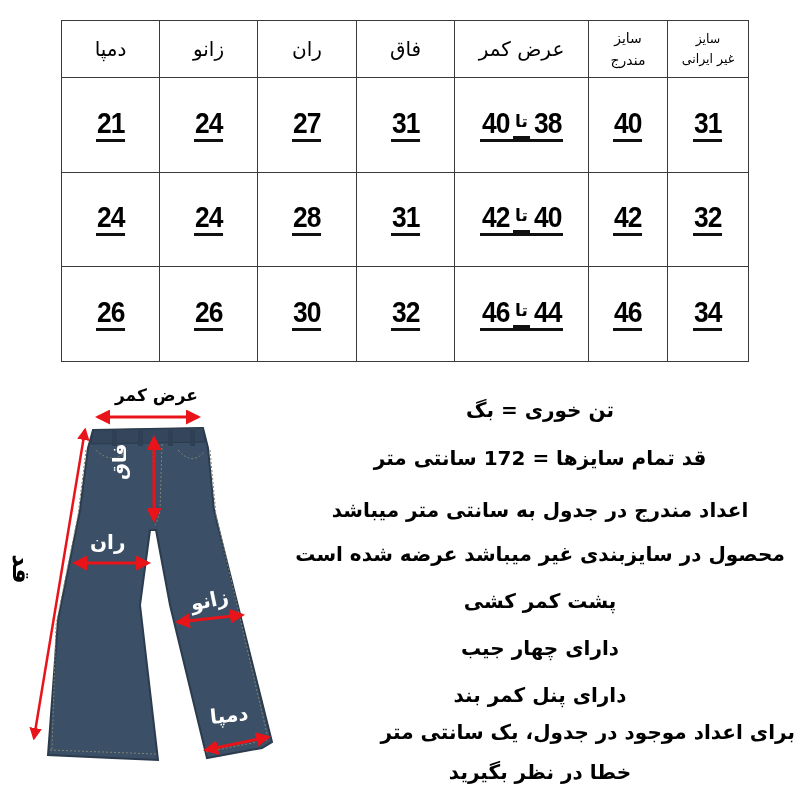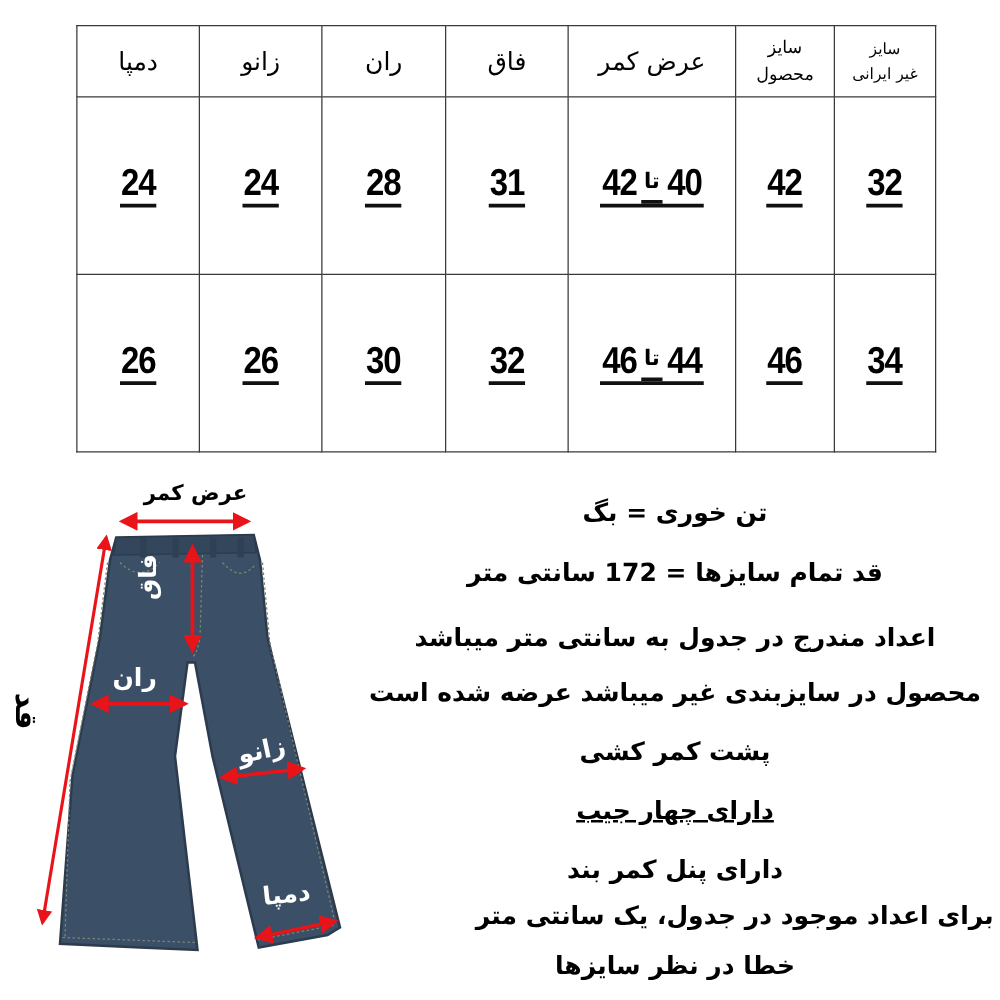--- a/index.html
+++ b/index.html
@@ -59,21 +59,21 @@
   }
   .note {
     font-family: "DejaVu Sans", sans-serif; font-weight: bold;
     font-size: 20px; line-height: 24px; white-space: nowrap;
   }
   .note.n0 { position: absolute; top: 8px;   left: 0; right: 0; }
   .note.n1 { position: absolute; top: 56px;  left: 0; right: 0; }
   .note.n2 { position: absolute; top: 108px; left: 0; right: 0; text-align: center; }
   .note.n3 { position: absolute; top: 152px; left: 0; right: 0; }
   .note.n4 { position: absolute; top: 199px; left: 0; right: 0; text-align: center; }
-  .note.n5 { position: absolute; top: 246px; left: 0; right: 0; text-decoration: underline; }
+  .note.n5 { position: absolute; top: 246px; left: 0; right: 0; }
   .note.n6 { position: absolute; top: 293px; left: 0; right: 0; }
   .note.n7 { position: absolute; top: 330px; left: 0; right: 0; text-align: right; }
   .note.n8 { position: absolute; top: 370px; left: 0; right: 0; }
 
   
   .diagram { position: absolute; left: 0; top: 370px; width: 290px; height: 430px; }
   .diagram svg { position: absolute; left: 0; top: 0; }
   .dlabel {
     position: absolute; font-family: "DejaVu Sans", sans-serif; font-weight: bold;
     white-space: nowrap; direction: rtl;
@@ -96,29 +96,42 @@
   </colgroup>
   <thead>
     <tr>
       <th>دمپا</th>
       <th>زانو</th>
       <th>ران</th>
       <th>فاق</th>
       <th>عرض کمر</th>
       <th class="two-line">
         <div>سایز</div>
-        <div>محصول</div>
+        <div>مندرج</div>
       </th>
       <th class="two-line small">
         <div>سایز</div>
         <div>غیر ایرانی</div>
       </th>
     </tr>
   </thead>
   <tbody id="table-body">
+      <tr>
+        <td><span class="num">21</span></td>
+        <td><span class="num">24</span></td>
+        <td><span class="num">27</span></td>
+        <td><span class="num">31</span></td>
+        <td><span class="range">
+            <span class="n">40</span>
+            <span class="ta">تا</span>
+            <span class="n">38</span>
+          </span></td>
+        <td><span class="num">40</span></td>
+        <td><span class="num">31</span></td>
+      </tr>
       <tr>
         <td><span class="num">24</span></td>
         <td><span class="num">24</span></td>
         <td><span class="num">28</span></td>
         <td><span class="num">31</span></td>
         <td><span class="range">
             <span class="n">42</span>
             <span class="ta">تا</span>
             <span class="n">40</span>
           </span></td>
@@ -192,14 +205,14 @@
 
 <div class="notes">
   <div class="note n0">تن خوری = بگ</div>
   <div class="note n1">قد تمام سایزها = 172 سانتی متر</div>
   <div class="note n2">اعداد مندرج در جدول به سانتی متر میباشد</div>
   <div class="note n3">محصول در سایزبندی غیر میباشد عرضه شده است</div>
   <div class="note n4">پشت کمر کشی</div>
   <div class="note n5">دارای چهار جیب</div>
   <div class="note n6">دارای پنل کمر بند</div>
   <div class="note n7">برای اعداد موجود در جدول، یک سانتی متر</div>
-  <div class="note n8">خطا در نظر سایزها</div>
+  <div class="note n8">خطا در نظر بگیرید</div>
 </div>
 
 </body></html>

